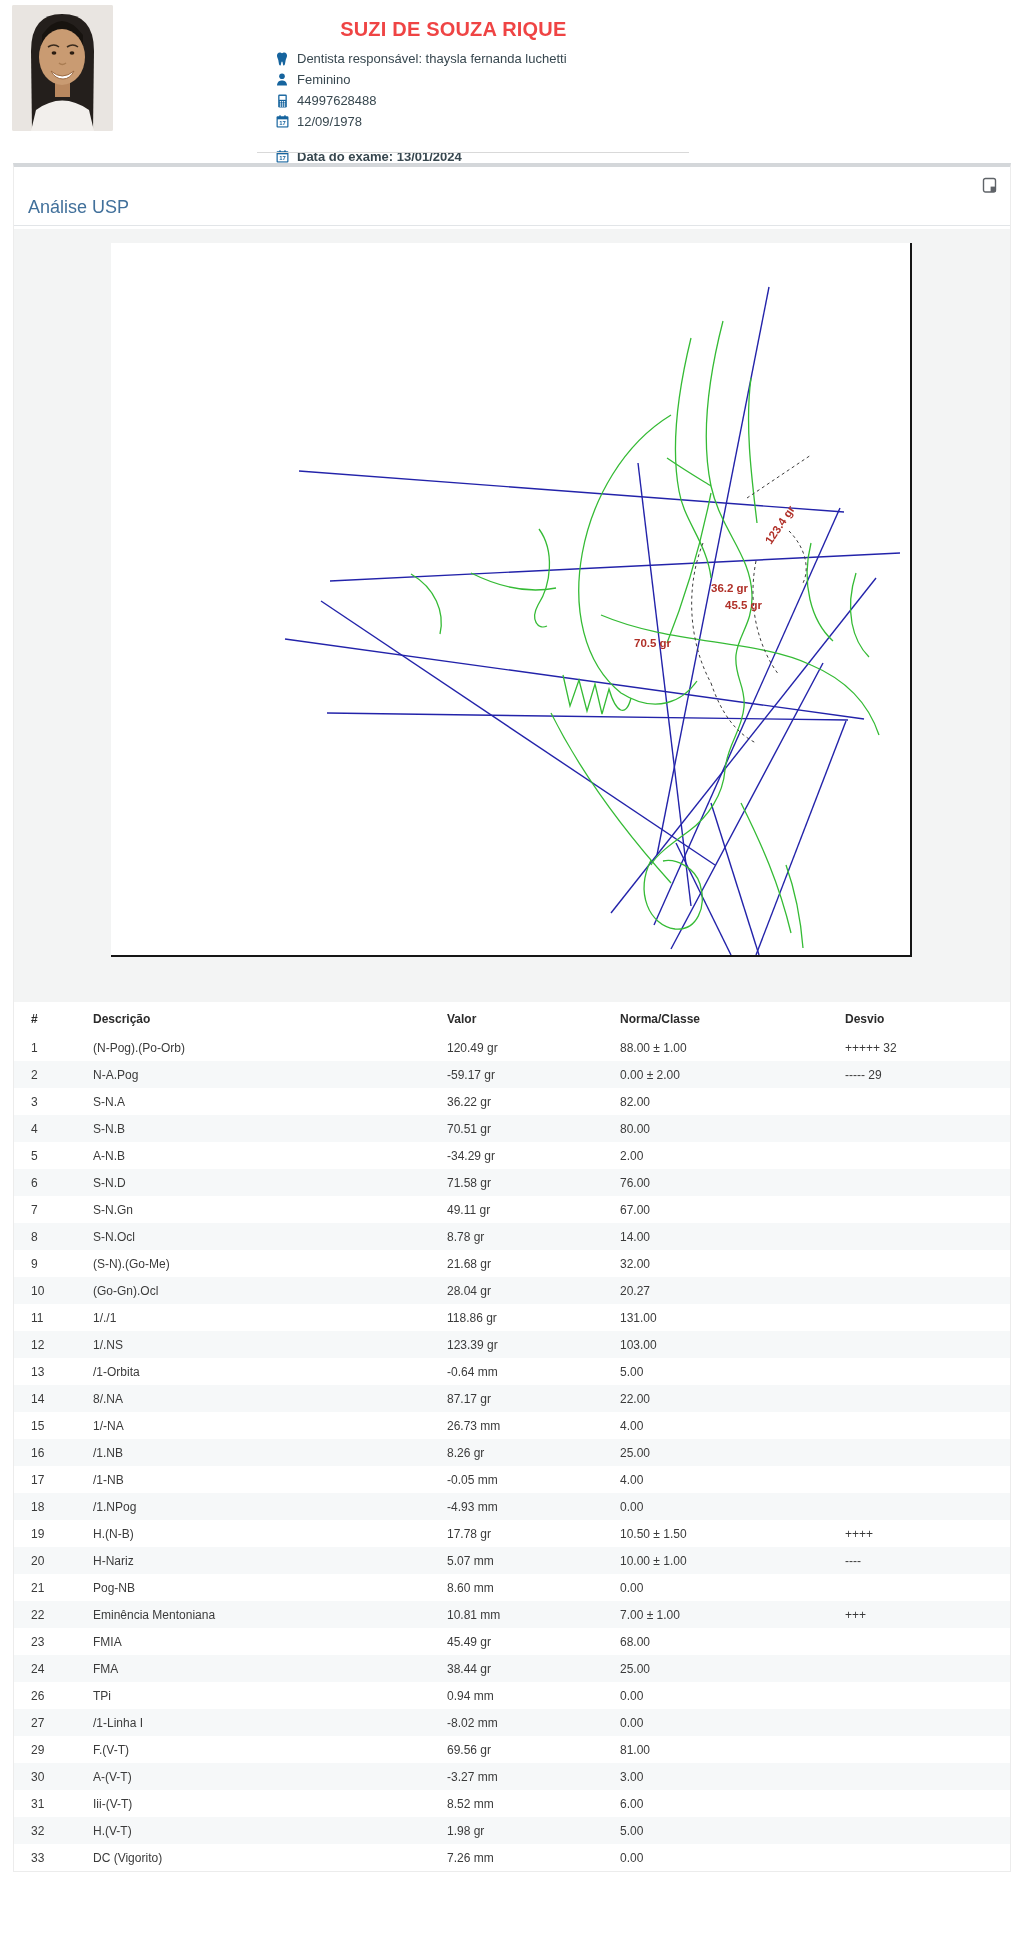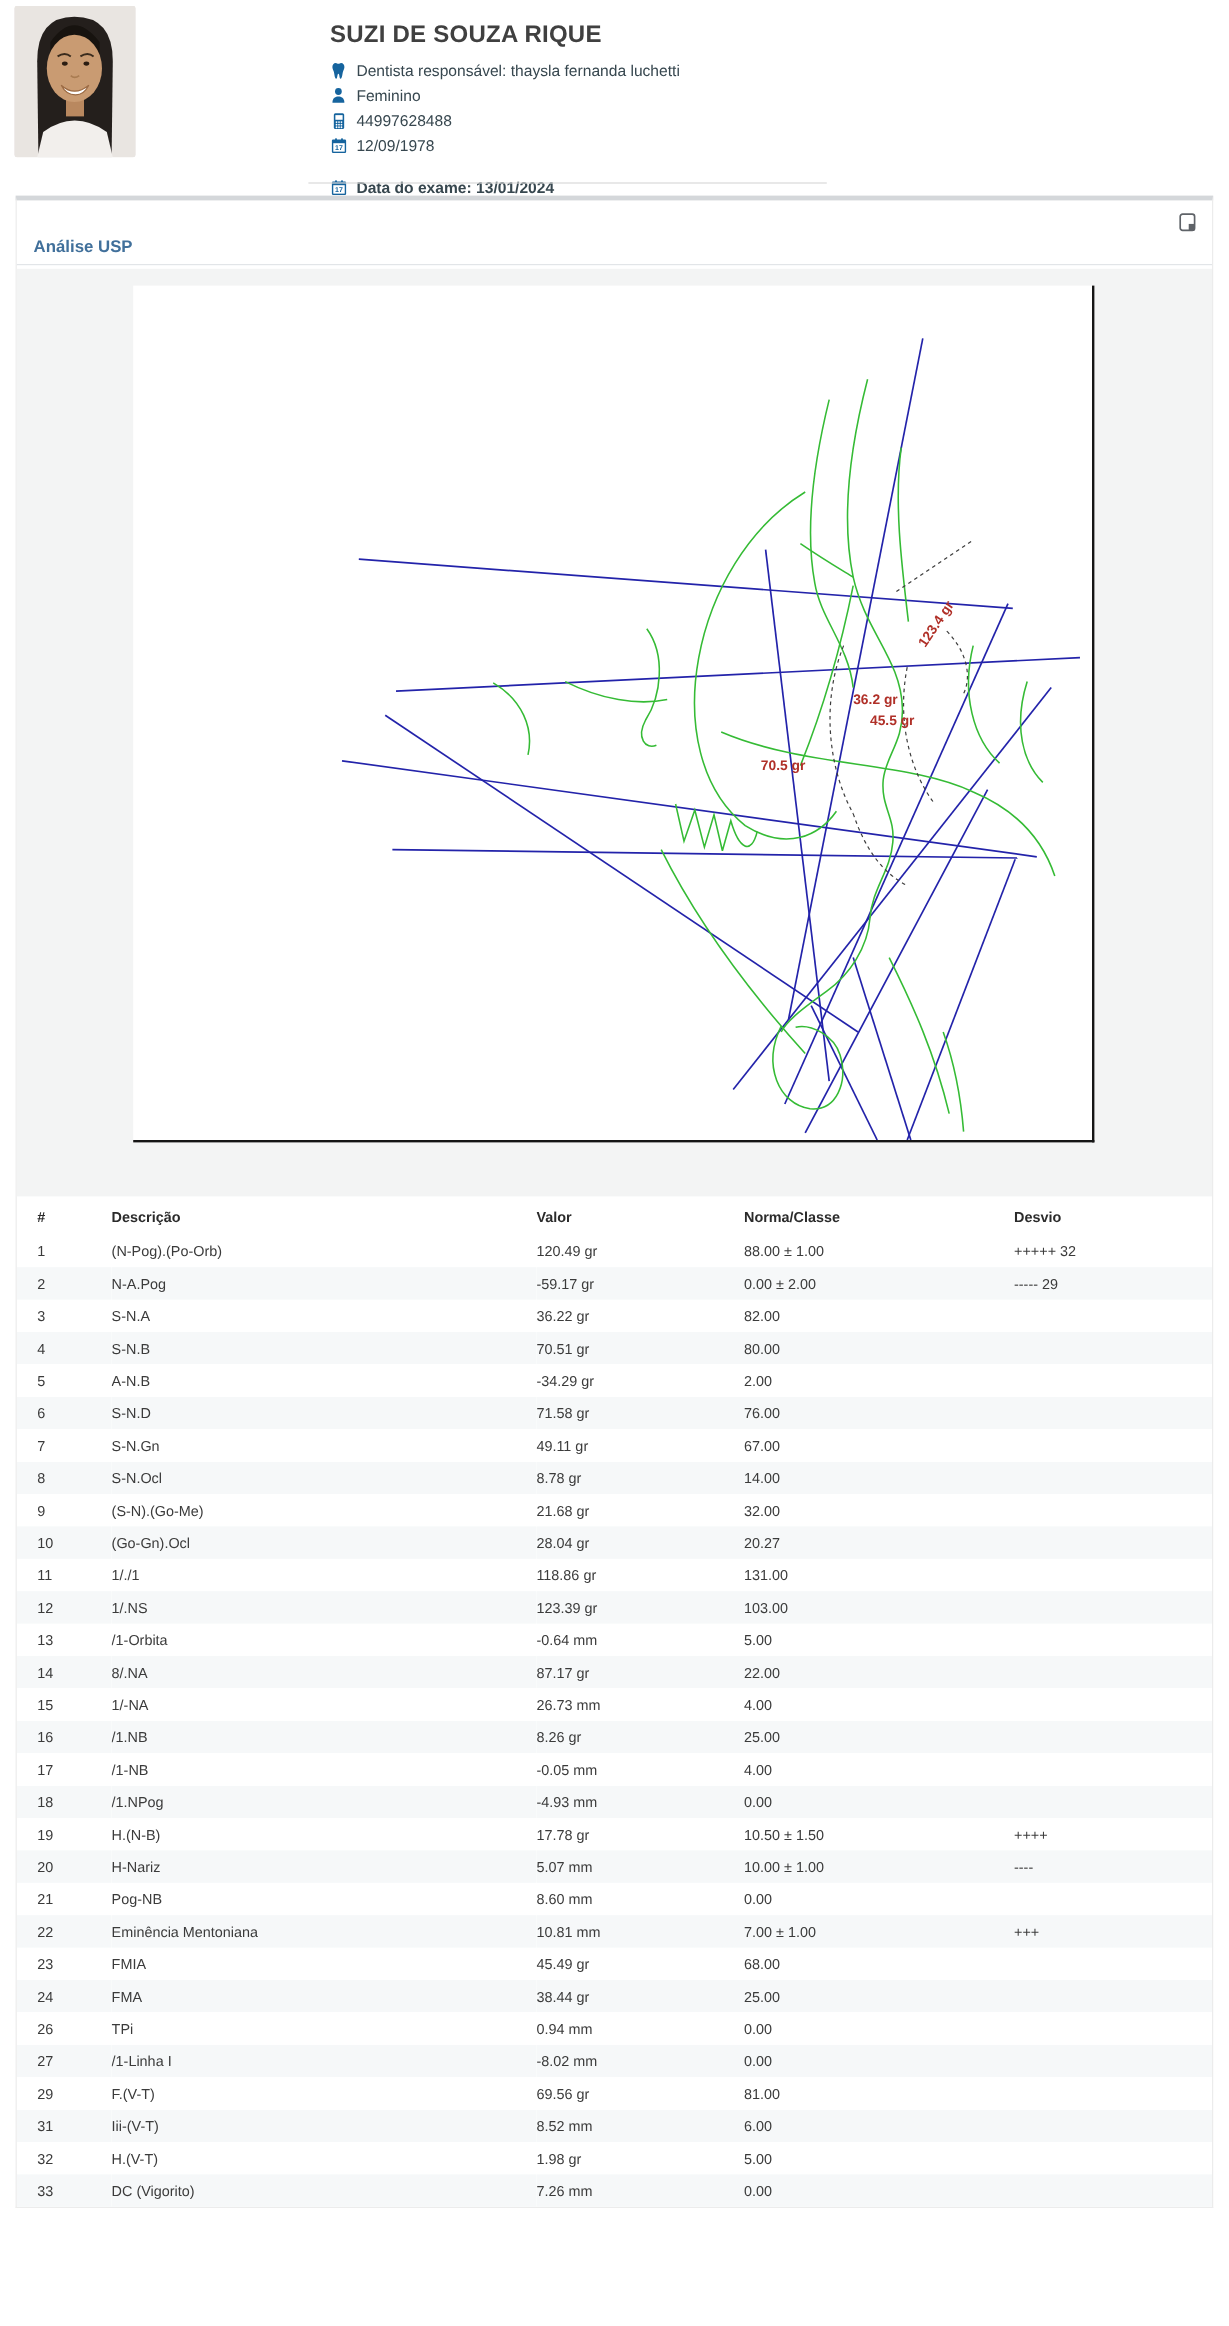--- a/index.html
+++ b/index.html
@@ -4,31 +4,31 @@
 <style>
   * { box-sizing: border-box; }
   html,body { margin:0; padding:0; background:#fff; }
   body { width:1024px; font-family:"Liberation Sans", sans-serif; -webkit-font-smoothing:antialiased; }
 
   
   .pheader { position:relative; height:153px; background:#fff; }
   .photo { position:absolute; left:12px; top:5px; width:101px; height:126px; border-radius:2px; overflow:hidden; background:#e9e5e1; }
   .photo svg { display:block; }
   .pinfo { position:absolute; left:275px; top:18px; }
-  .pname { margin:0 0 7px 0; font-size:20px; font-weight:700; color:#404040; letter-spacing:.2px; }
+  .pname { margin:0 0 7px 0; font-size:20px; font-weight:700; color:#ef4444; letter-spacing:.2px;text-align:right; }
   .iline { display:flex; align-items:center; gap:8px; height:21px; font-size:13px; color:#37474f;text-align:center; }
   .iline .ic { width:14px; height:14px; flex:none; display:flex; align-items:center; justify-content:center; }
   .iline.bold { font-weight:700;margin-top:14px; }
   .hdr-rule { position:absolute; left:257px; top:152px; width:432px; height:0; border-top:1px solid #d9d9d9; }
 
   
   .card { margin:10px 13px 8px 13px; background:#fff; border:1px solid #ececec; border-top:4px solid #d4d7da; position:relative; }
   .note-btn { position:absolute; top:10px; right:11px; width:18px; height:18px; cursor:pointer; background:none; border:none; padding:0; }
   .title-wrap { padding:30px 14px 7px 14px; border-bottom:1px solid #e2e5e8; }
-  .card-title { margin:0; font-size:14px; font-weight:700; color:#41709b; }
+  .card-title { margin:0; font-size:18px; font-weight:400; color:#41709b; }
 
   
   .img-area { background:#f3f4f4; margin-top:3px; padding:14px 0 45px 97px; }
   .ceph { width:801px; height:714px; background:#fff; border-right:2px solid #151515; border-bottom:2px solid #151515; }
   .ceph svg { display:block; }
 
   
   table.meas { width:100%; border-collapse:collapse; table-layout:fixed; margin-top:2px; }
   table.meas col.c1{width:79px} table.meas col.c2{width:354px}
   table.meas col.c3{width:173px} table.meas col.c4{width:225px}
@@ -398,20 +398,27 @@
           <td></td>
         </tr>
         <tr>
           <td>29</td>
           <td>F.(V-T)</td>
           <td>69.56 gr</td>
           <td>81.00</td>
           <td></td>
         </tr>
         <tr>
+          <td>30</td>
+          <td>A-(V-T)</td>
+          <td>-3.27 mm</td>
+          <td>3.00</td>
+          <td></td>
+        </tr>
+        <tr>
           <td>31</td>
           <td>Iii-(V-T)</td>
           <td>8.52 mm</td>
           <td>6.00</td>
           <td></td>
         </tr>
         <tr>
           <td>32</td>
           <td>H.(V-T)</td>
           <td>1.98 gr</td>

